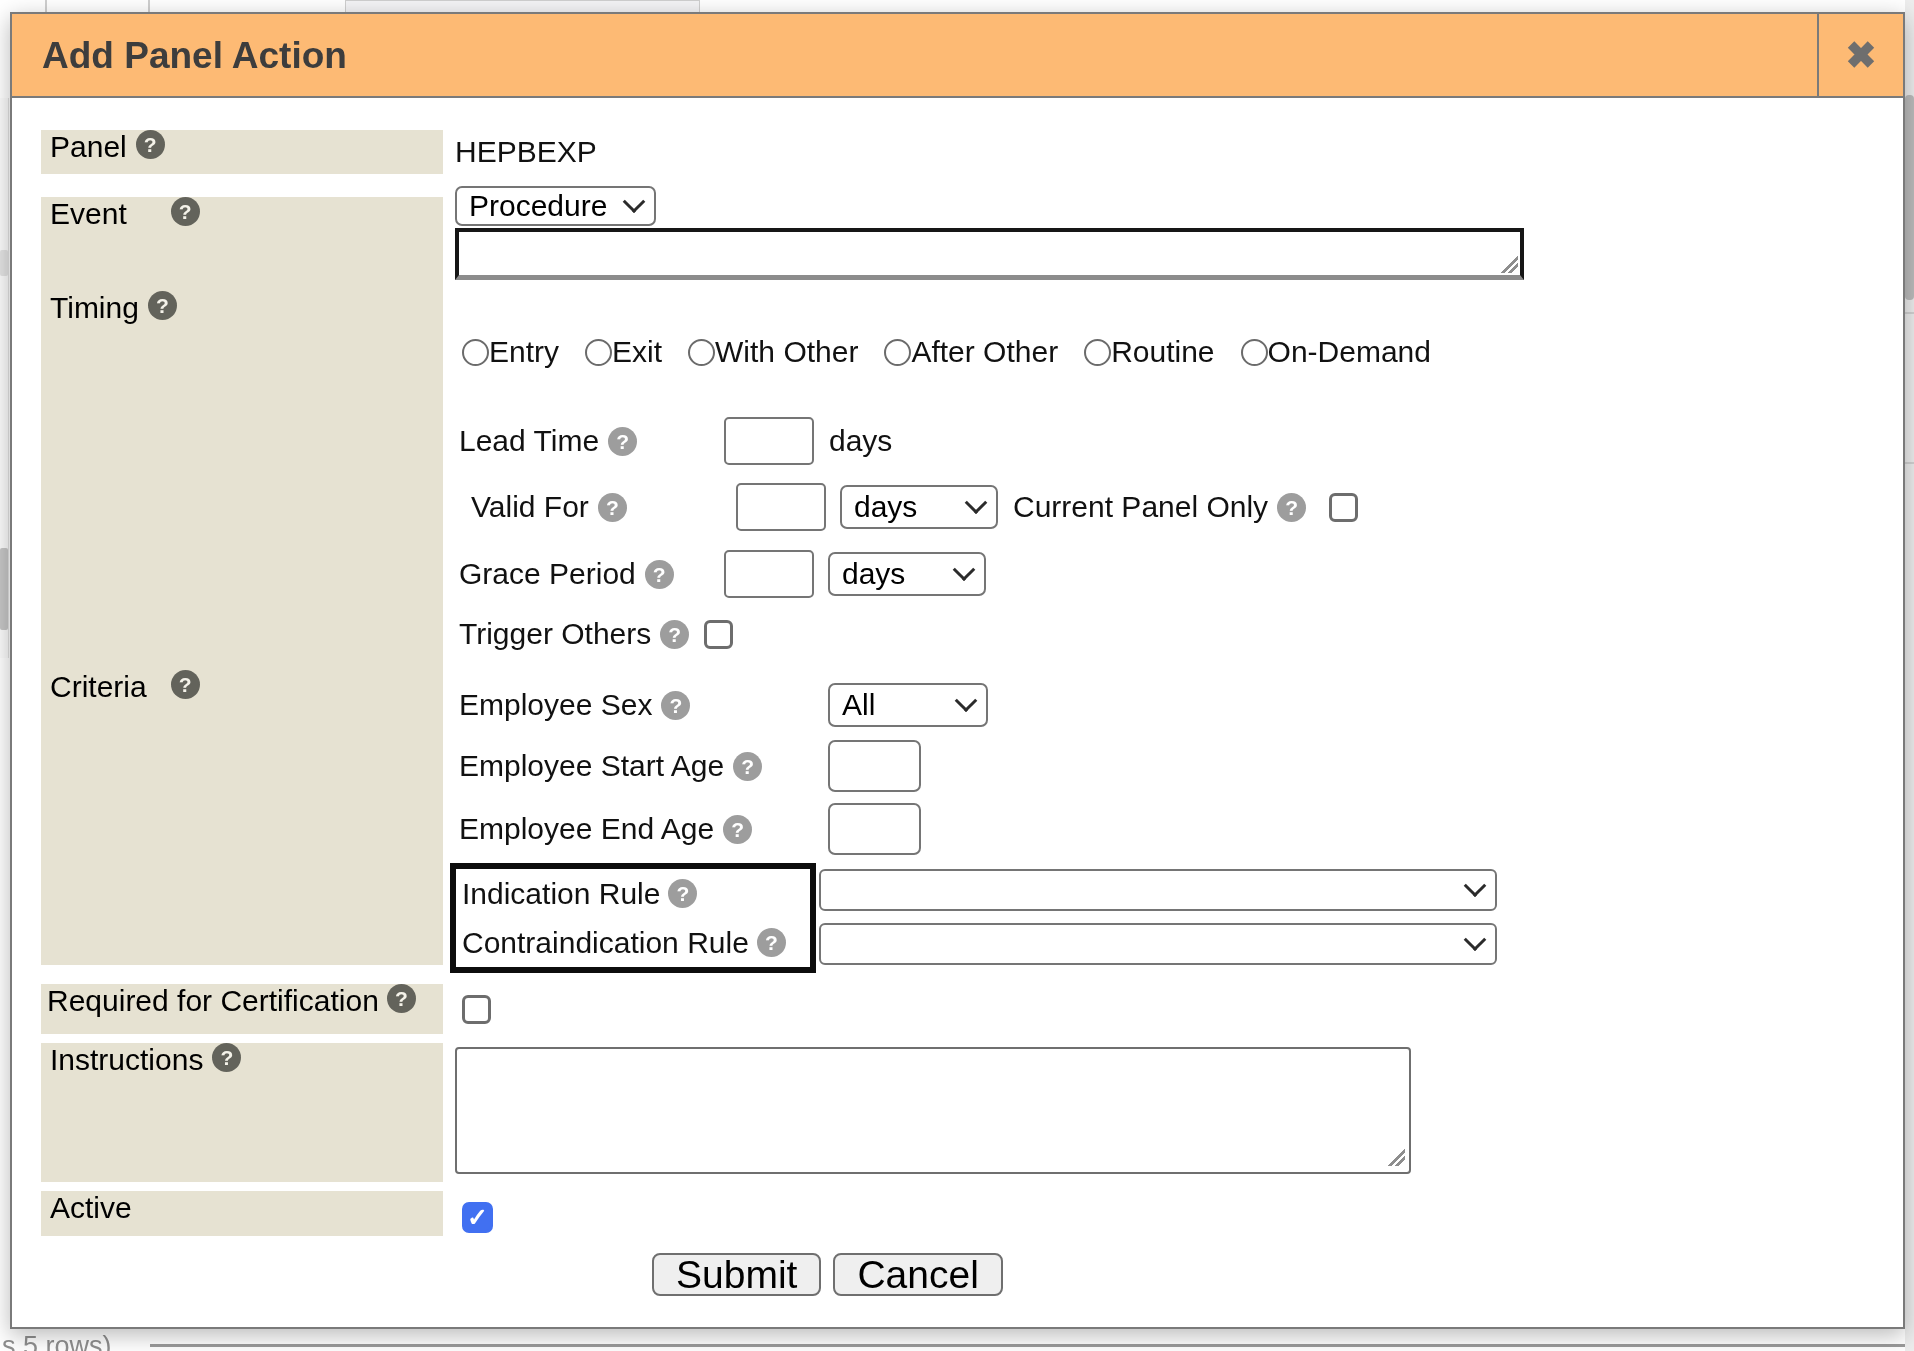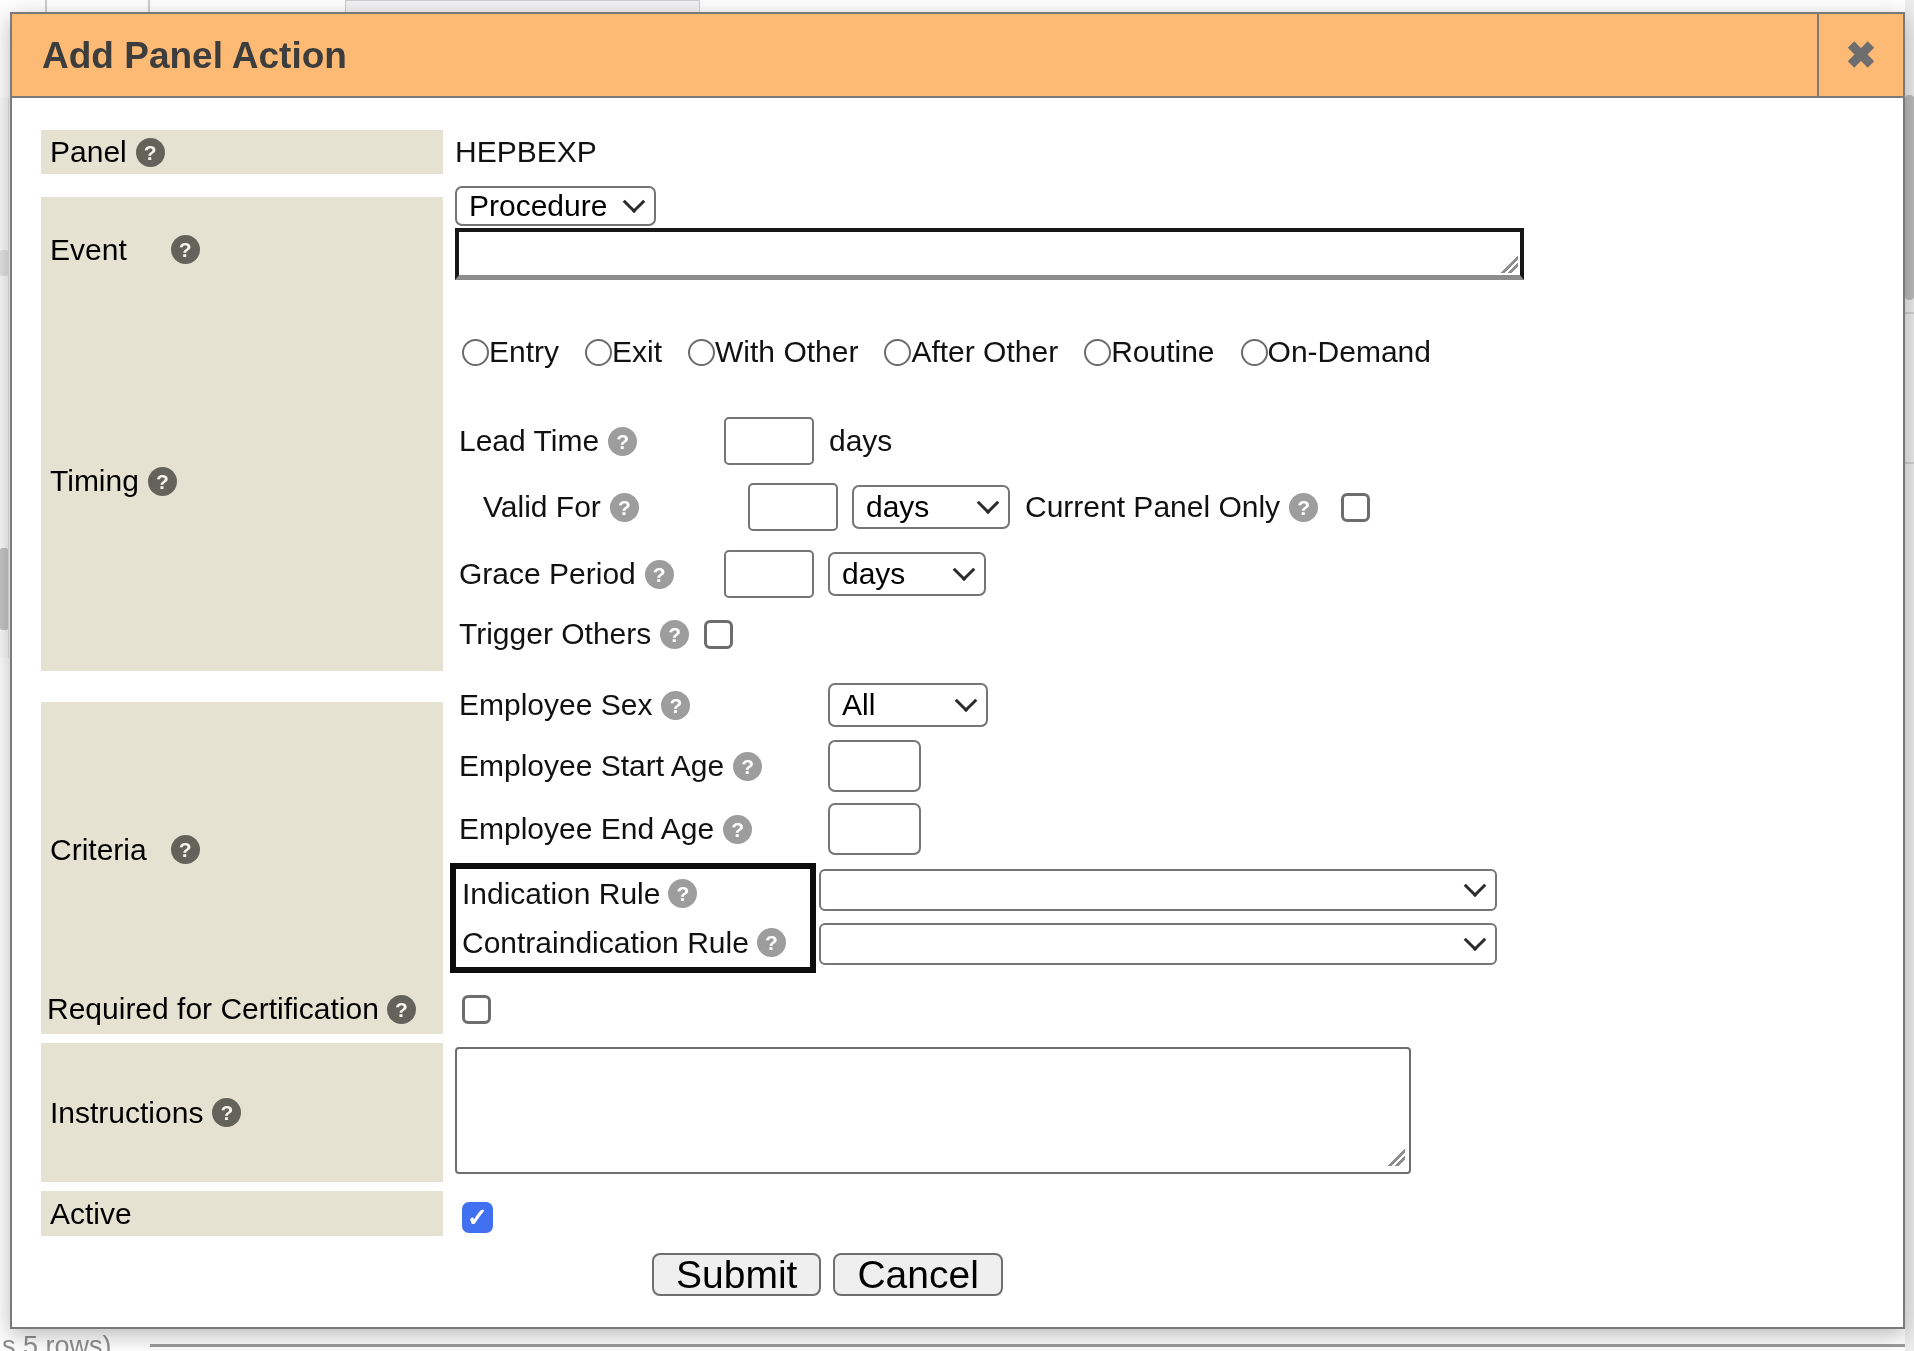--- a/index.html
+++ b/index.html
@@ -23,21 +23,21 @@
   .modal-header{position:absolute;left:0;top:0;width:100%;height:84px;background:#fdba74;
                 border-bottom:2px solid #7a7a7a;box-sizing:border-box;}
   .modal-title{position:absolute;left:30px;top:0;height:84px;display:flex;align-items:center;
                font-size:37px;font-weight:bold;color:#3d3d3d;}
   .close-cell{position:absolute;right:0;top:0;width:86px;height:82px;border-left:2px solid #7a7a7a;
               display:flex;align-items:center;justify-content:center;cursor:pointer;box-sizing:border-box;}
   .close-x{font-size:37px;font-weight:bold;color:#6e6e6e;line-height:1;}
 
   
   .lcell{position:absolute;left:29px;width:402px;background:#e6e2d2;box-sizing:border-box;
-         display:flex;align-items:center;gap:9px;padding-left:9px;font-size:30px;color:#000;}
+         display:flex;gap:9px;padding-left:9px;font-size:30px;color:#000;}
 
   
   .q{width:29px;height:29px;min-width:29px;border-radius:50%;background:#63635b;color:#f4f2e9;
      font-size:21px;font-weight:bold;display:inline-flex;align-items:center;justify-content:center;
      line-height:1;cursor:pointer;}
   .q.light{background:#9d9d9d;color:#fff;}
 
   
   .crow{position:absolute;display:flex;align-items:center;gap:9px;font-size:30px;color:#111;}
   .flabel{white-space:nowrap;}
@@ -117,21 +117,21 @@
       <span class="q">?</span>
     </div>
     <div class="lcell" style="top:183px;height:105px;gap:44px;">
       <span>Event</span>
       <span class="q">?</span>
     </div>
     <div class="lcell" style="top:277px;height:380px;">
       <span>Timing</span>
       <span class="q">?</span>
     </div>
-    <div class="lcell" style="top:688px;height:295px;gap:24px;">
+    <div class="lcell" style="top:656px;height:295px;gap:24px;">
       <span>Criteria</span>
       <span class="q">?</span>
     </div>
     <div class="lcell" style="top:970px;height:50px;padding-left:6px;gap:8px;">
       <span>Required for Certification</span>
       <span class="q">?</span>
     </div>
     <div class="lcell" style="top:1029px;height:139px;">
       <span>Instructions</span>
       <span class="q">?</span>
@@ -182,21 +182,21 @@
 
     <div class="crow" style="left:447px;top:402px;height:50px;">
       <span class="labelbox-256">
         <span class="flabel">Lead Time</span>
         <span class="q light">?</span>
       </span>
       <input class="numbox" value="" style="">
       <span class="flabel" style="margin-left:6px;">days</span>
     </div>
 
-    <div class="crow" style="left:471px;top:468px;height:50px;">
+    <div class="crow" style="left:459px;top:468px;height:50px;">
       <span class="labelbox-256">
         <span class="flabel">Valid For</span>
         <span class="q light">?</span>
       </span>
       <input class="numbox" value="" style="">
       <span class="sel" style="width:158px;margin-left:5px;">
         <span>days</span>
         <span class="chev"></span>
       </span>
       <span class="flabel" style="margin-left:6px;">Current Panel Only</span>

